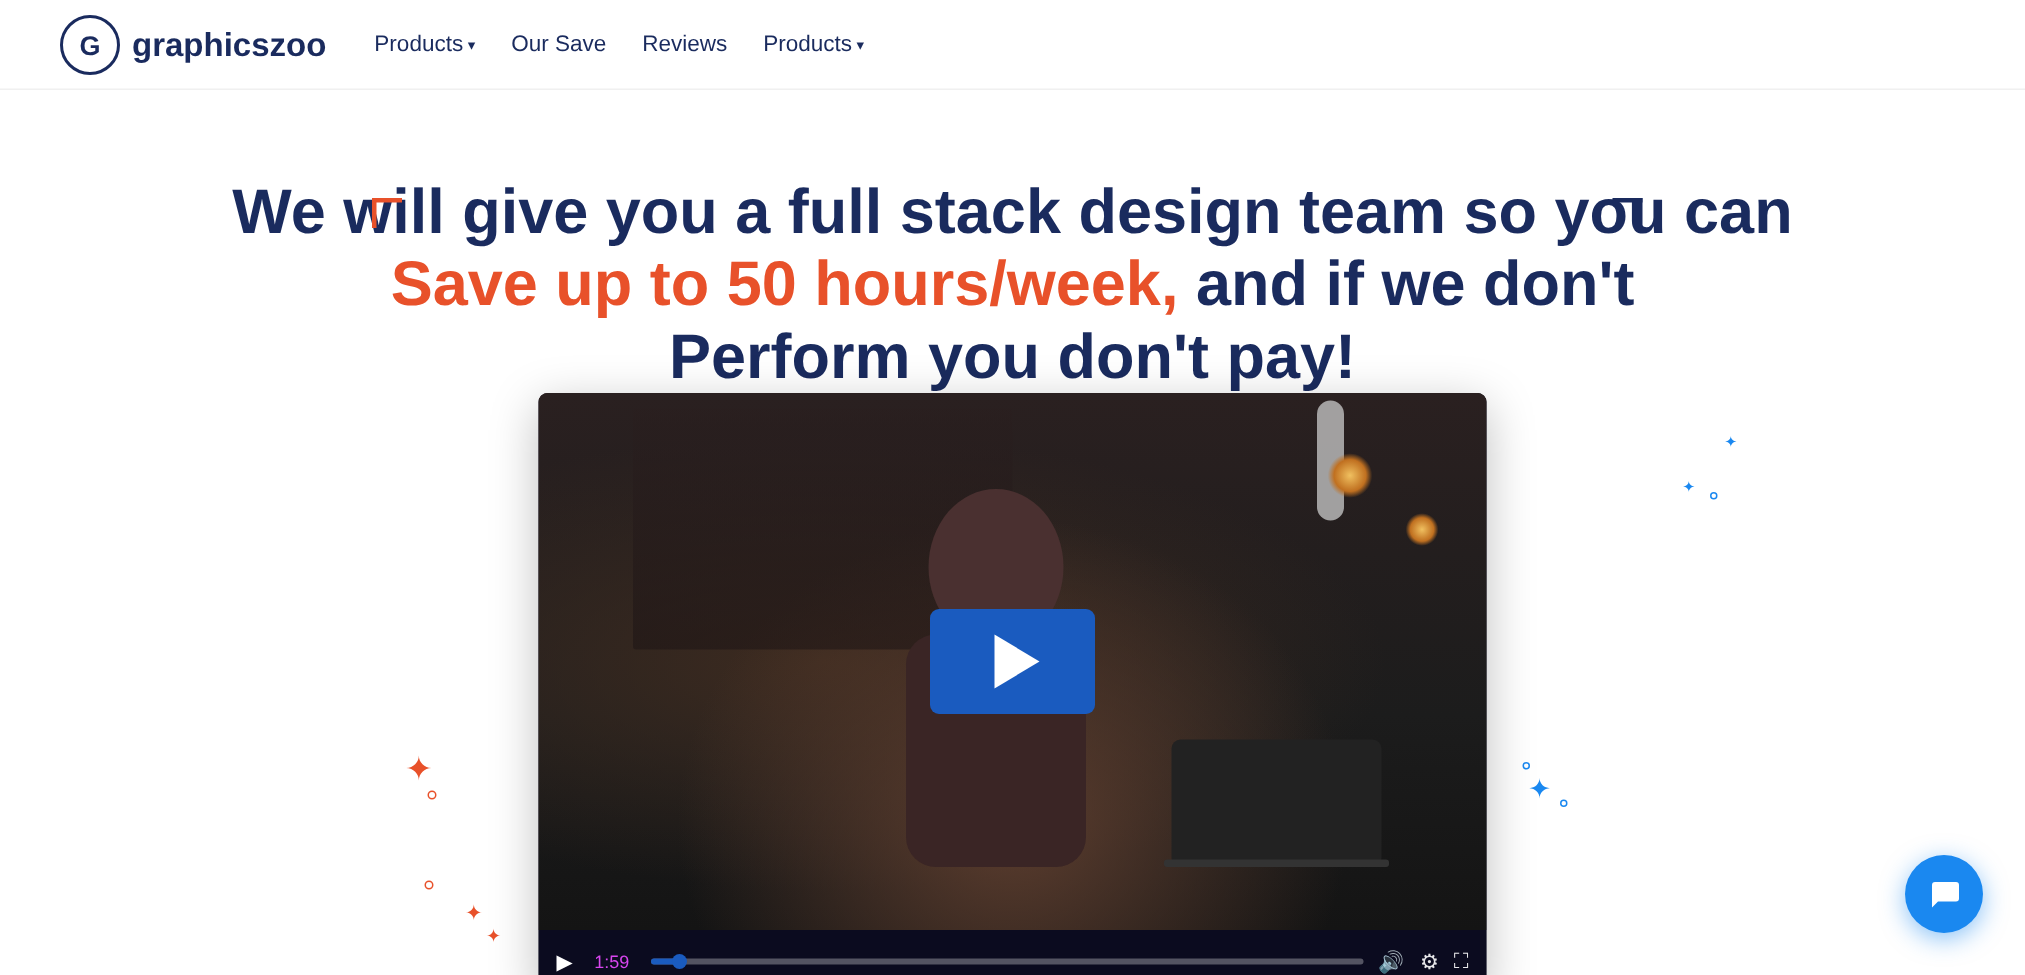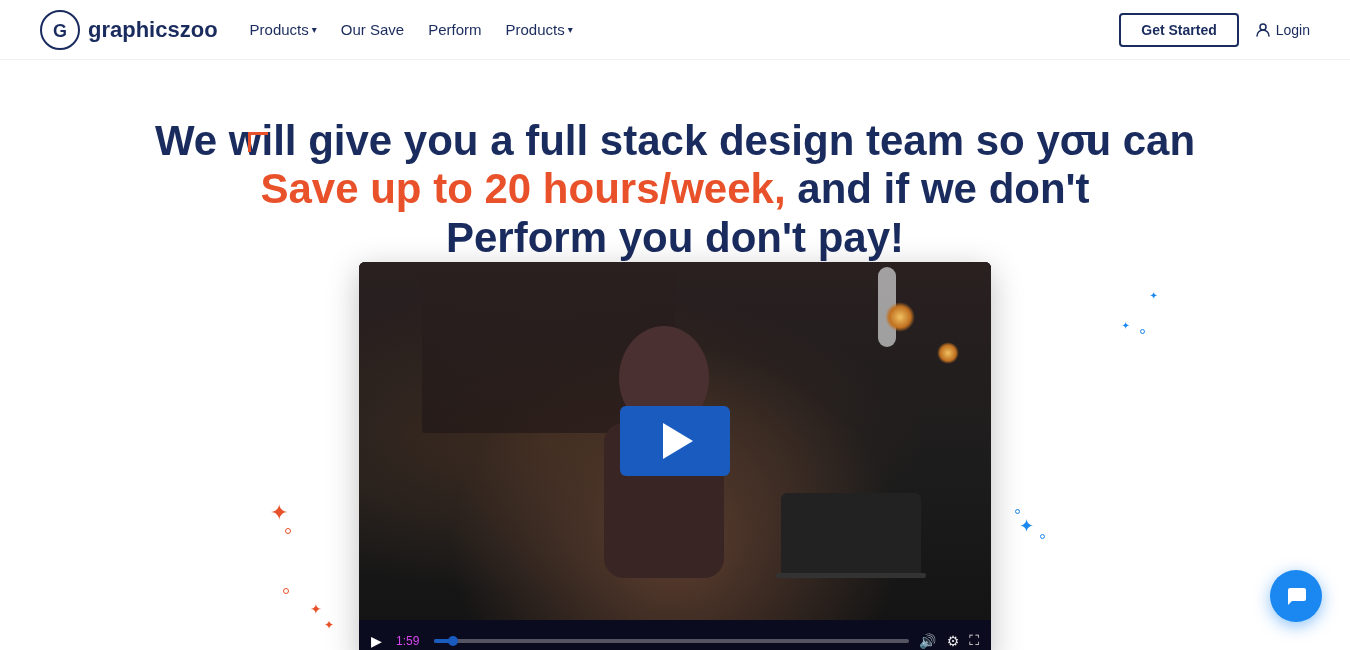--- a/index.html
+++ b/index.html
@@ -354,51 +354,41 @@
           <span class="chevron">▾</span>
         </a>
       </li>
       <li>
         <a href="#">
           <span>Our Save</span>
         </a>
       </li>
       <li>
         <a href="#">
-          <span>Perform</span>
+          <span>Reviews</span>
         </a>
       </li>
       <li>
         <a href="#">
           <span>Products</span>
           <span class="chevron">▾</span>
         </a>
       </li>
     </ul>
   </div>
-  <div class="nav-right">
-    <button class="btn-get-started-nav">Get Started</button>
-    <button class="btn-login">
-      <svg width="16" height="16" viewBox="0 0 16 16" fill="none">
-        <circle cx="8" cy="5" r="3" stroke="#1a2b5e" stroke-width="1.5"></circle>
-        <path d="M2 14c0-3.314 2.686-6 6-6s6 2.686 6 6" stroke="#1a2b5e" stroke-width="1.5" stroke-linecap="round"></path>
-      </svg>
-      <span>Login</span>
-    </button>
-  </div>
 </nav>
 
 <div class="hero">
 
   <div class="corner-bracket"></div>
   <div class="corner-bracket-tr"></div>
 
   <h1>
     <span>We will give you a full stack design team so you can</span><br>
-    <span class="highlight">Save up to 20 hours/week,</span><span> and if we don't</span>
+    <span class="highlight">Save up to 50 hours/week,</span><span> and if we don't</span>
     <span class="line3">Perform you don't pay!</span>
   </h1>
 
   <div class="deco deco-left1">
     <span class="sparkle-red-large">✦</span>
   </div>
   <div class="deco deco-left2">
     <span class="dot-red"></span>
   </div>
   <div class="deco deco-left3">

